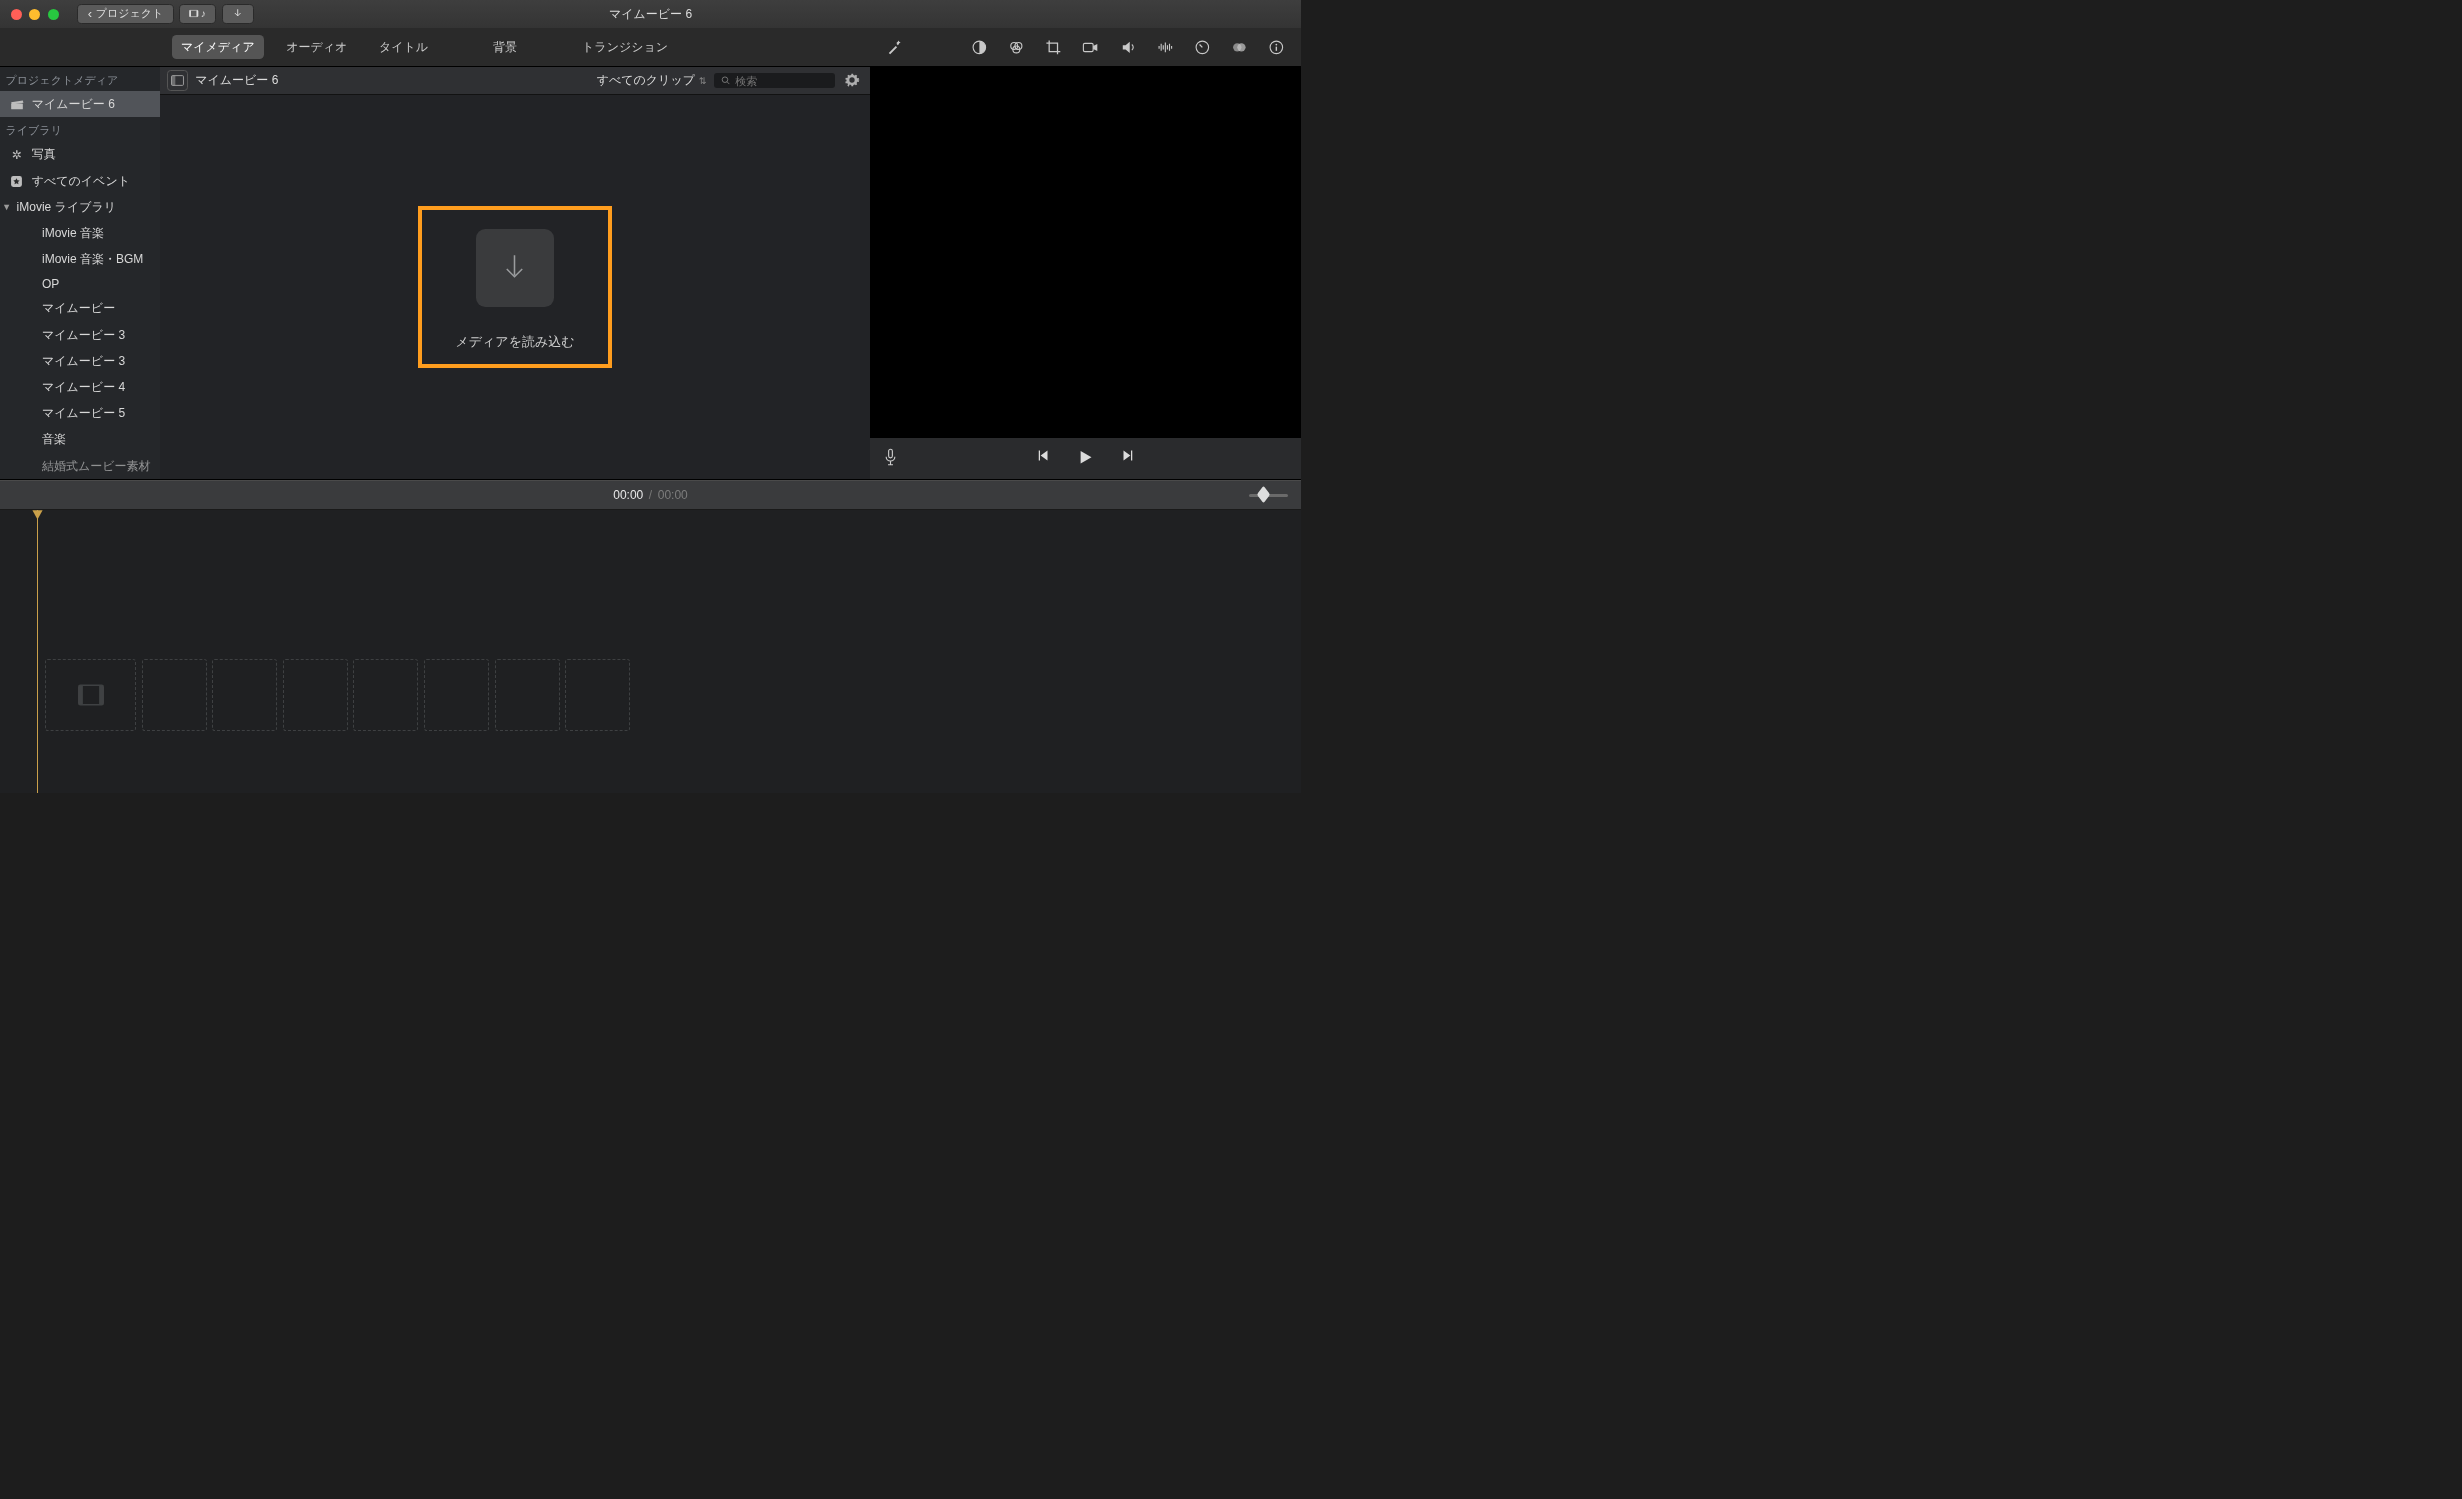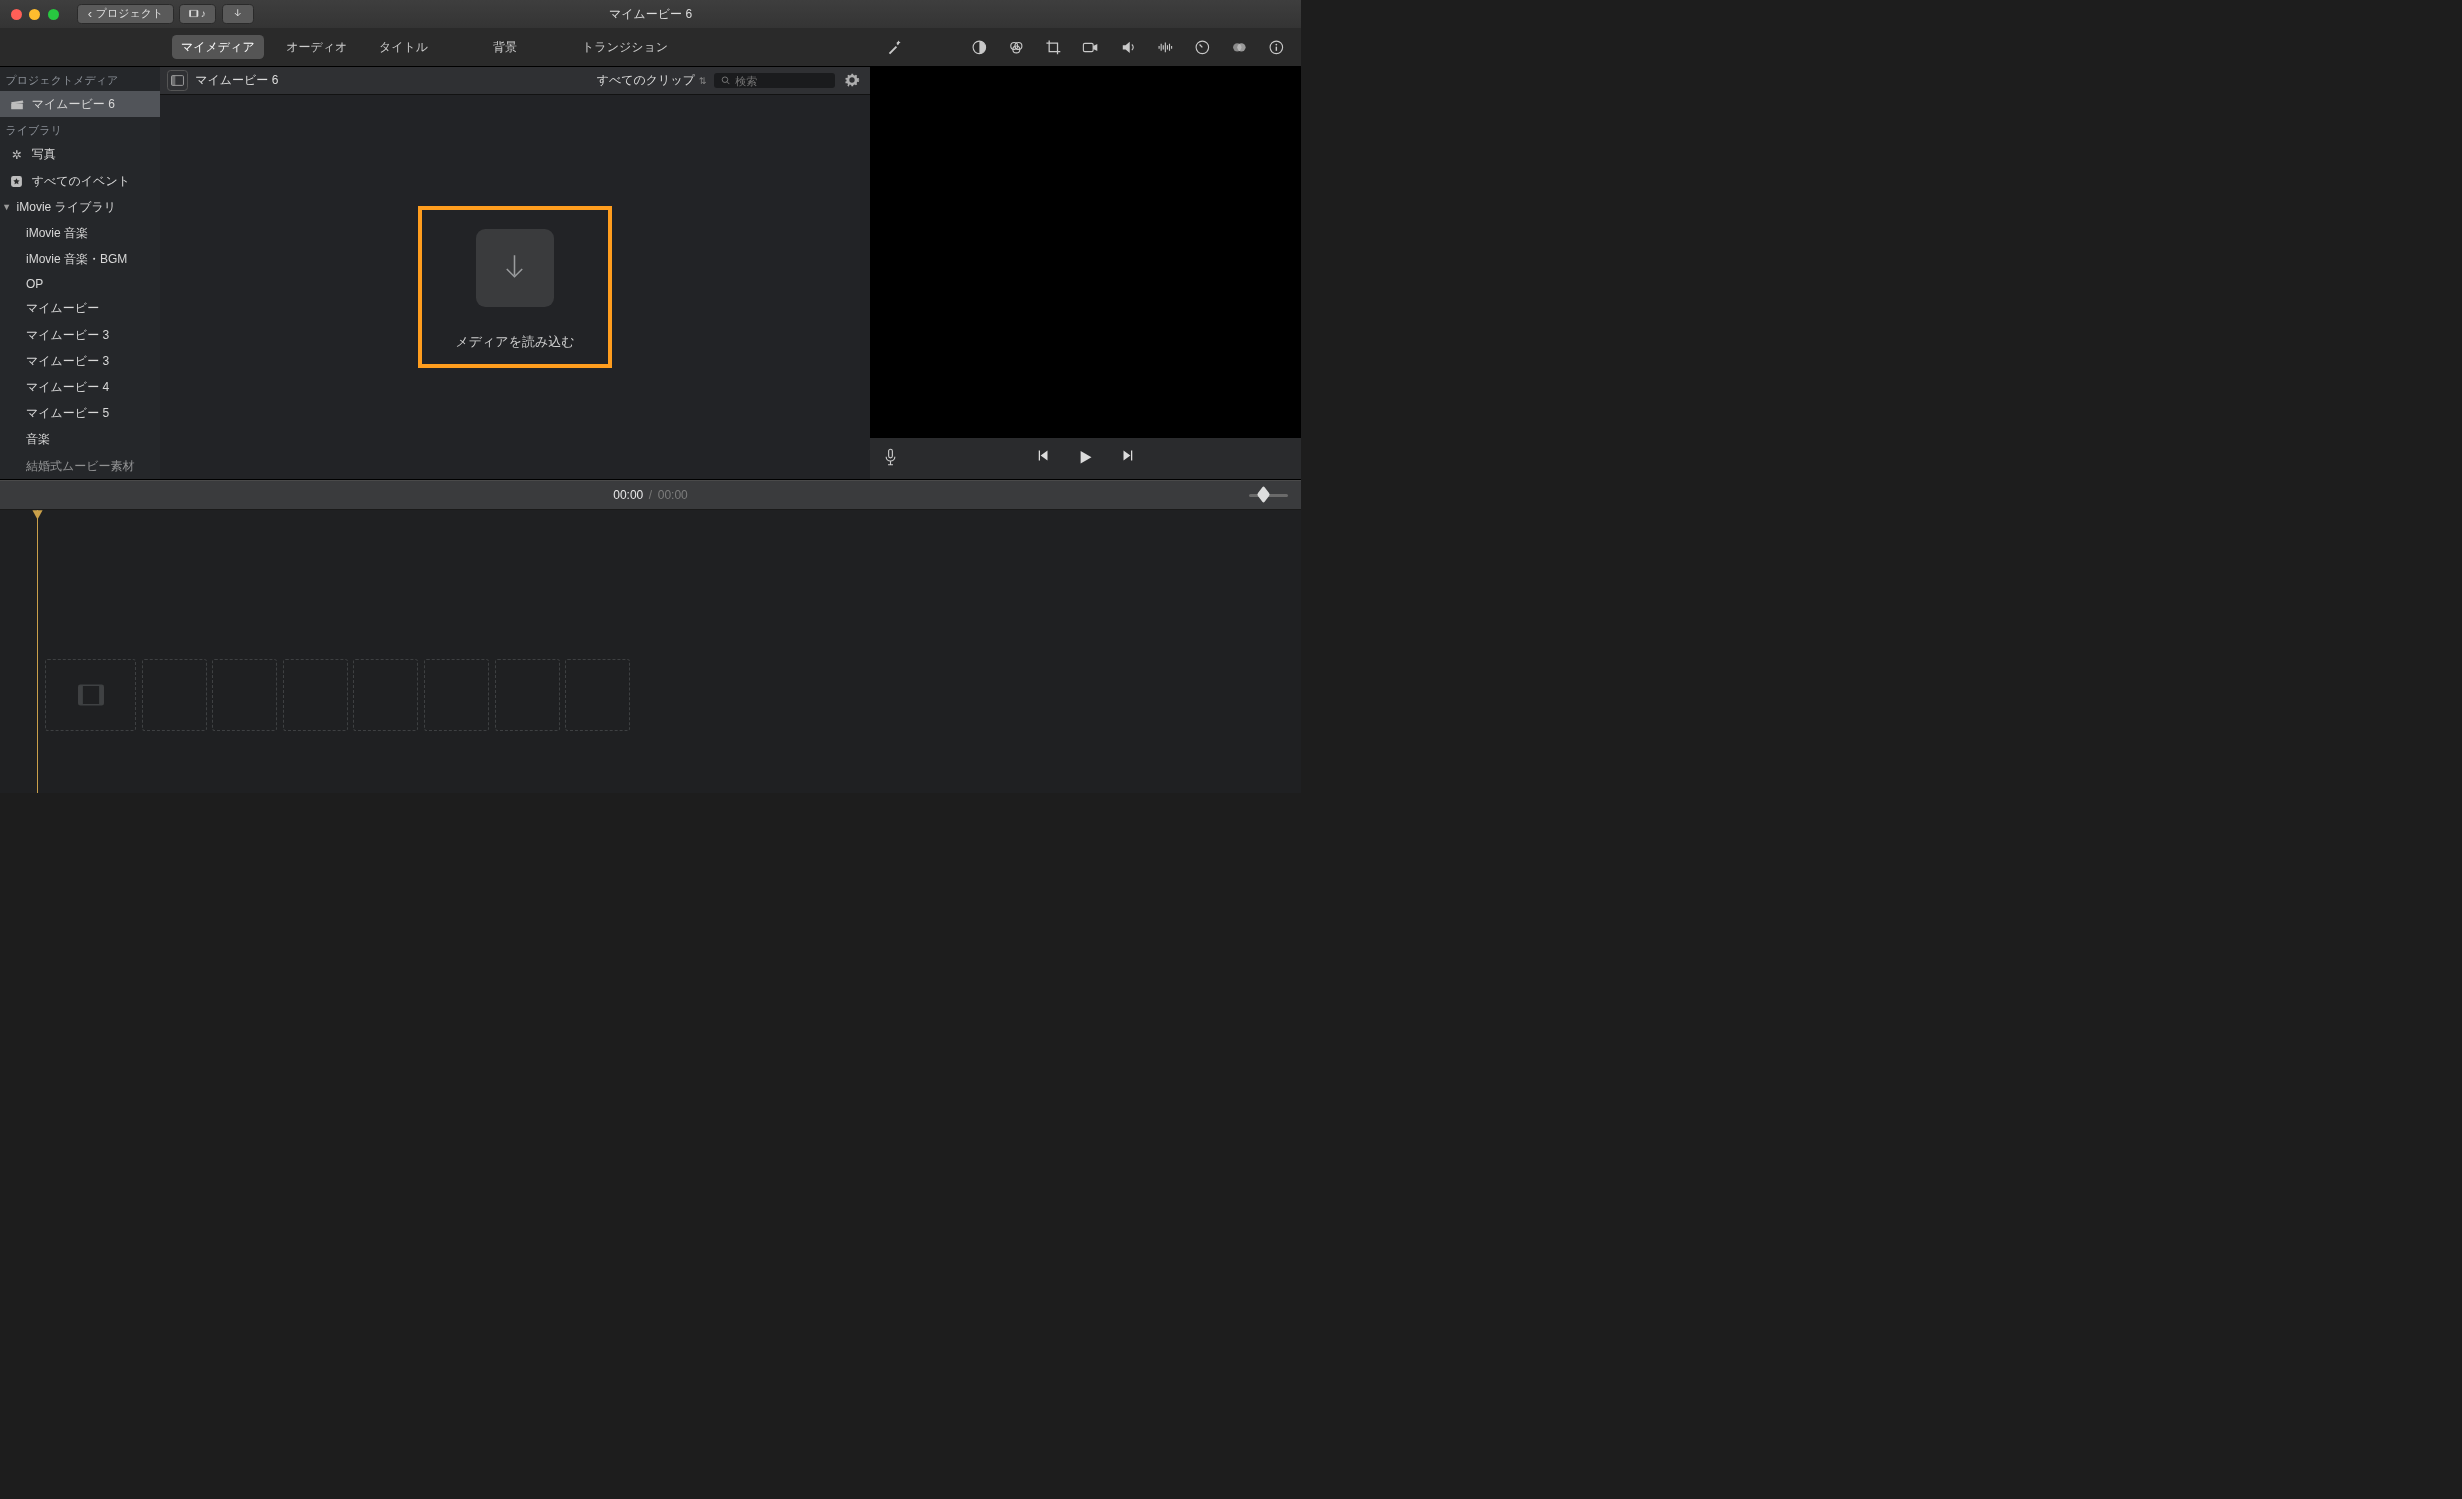--- a/index.html
+++ b/index.html
@@ -24,21 +24,21 @@
   .tabstrip .spacer{width:20.4px;}
   
   
   .main { flex:0 0 376px; display:flex; border-bottom:0.9px solid #000;}
   
   
   .sidebar { width:160px; background:#25272a; display:flex; flex-direction:column; font-size:12px; overflow:hidden;}
   .side-section { color:#8a8f96; padding:5.6px 5.6px 3.7px 5.6px; font-size:11px;}
   .side-item { display:flex; align-items:center; gap:7.4px; padding:4.6px 5.6px 4.6px 9.3px; color:#d8d8d8; cursor:pointer;}
   .side-item.sel { background:#515459;}
-  .side-item.sub { padding-left:26px;}
+  .side-item.sub { padding-left:26px;margin-left:16px;}
   .side-item .tri { color:#9a9a9a; font-size:9.3px; margin-right:-1.9px;}
   .side-item .ico { width:15px; display:flex; justify-content:center; color:#bdbdbd;}
   
   
   .browser { flex:1; background:#222326; display:flex; flex-direction:column;}
   .browser-head { height:28px; background:#2f3033; display:flex; align-items:center; gap:7.4px; padding:0 7.4px; border-bottom:0.9px solid #121212;}
   .bh-icon { width:20.4px;height:20.4px; border:0.9px solid #555; border-radius:3.7px; display:flex;align-items:center;justify-content:center; cursor:pointer;}
   .bh-title { font-size:12px; color:#ddd; flex:0 0 auto;}
   .bh-spacer{flex:1;}
   .bh-drop { font-size:12px; color:#ddd; display:flex; align-items:center; gap:3.7px; cursor:pointer;}

